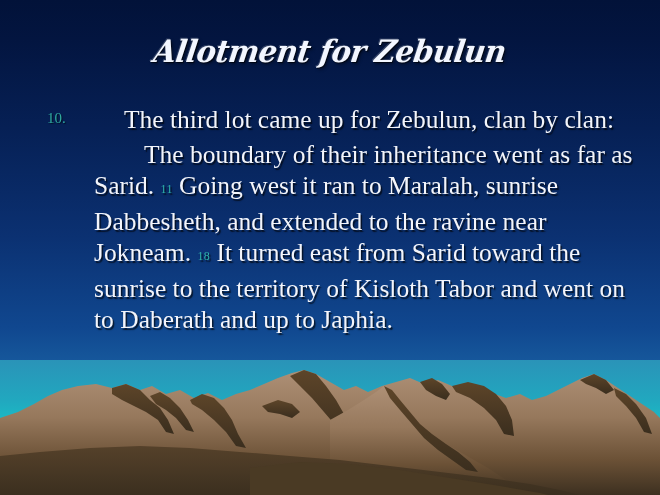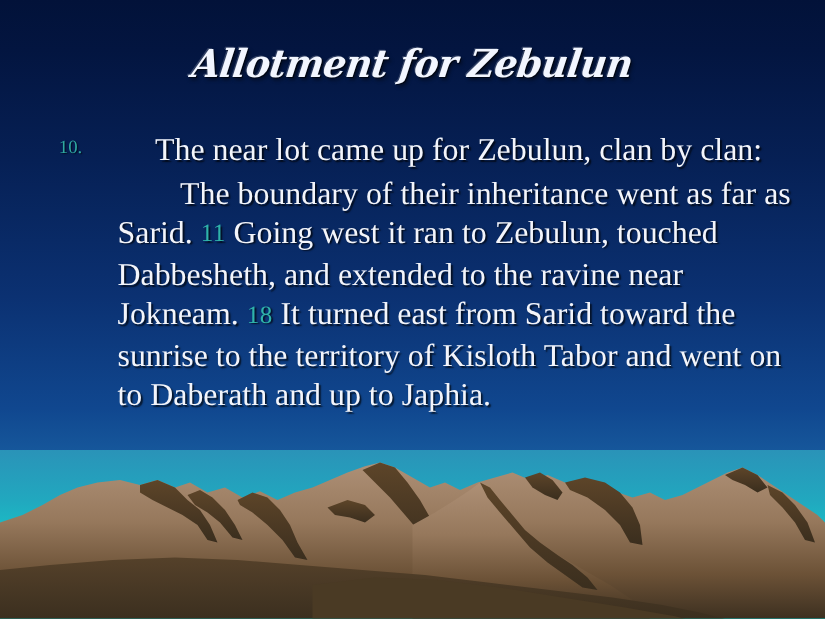--- a/index.html
+++ b/index.html
@@ -91,21 +91,21 @@
     color: #2fa9a0;
     text-indent: 0;
     text-shadow: 1px 1px 1px rgba(0,0,0,0.6);
   }
   #para-2 {
     padding-left: 52px;
     text-indent: 50px;
     margin-top: 3px;
   }
   .verse-num {
-    font-size: 20px;
+    font-size: 12px;
     color: #2fb3aa;
     vertical-align: 1px;
     letter-spacing: 0.3px;
   }
 </style>
 </head>
 <body>
 
 <div id="slide">
 
@@ -178,22 +178,22 @@
     </svg>
   </div>
 
   <div id="title-area">
     <span id="slide-title">Allotment for Zebulun</span>
   </div>
 
   <div id="body-area">
 
     <p class="para" id="para-1">
-      <span id="verse-10">10.</span><span>The near lot came up for Zebulun, clan by clan:</span>
+      <span id="verse-10">10.</span><span>The third lot came up for Zebulun, clan by clan:</span>
     </p>
 
     <p class="para" id="para-2">
-      <span>The boundary of their inheritance went as far as Sarid. </span><span class="verse-num">11</span><span> Going west it ran to Zebulun, touched Dabbesheth, and extended to the ravine near Jokneam. </span><span class="verse-num">18</span><span> It turned east from Sarid toward the sunrise to the territory of Kisloth Tabor and went on to Daberath and up to Japhia.</span>
+      <span>The boundary of their inheritance went as far as Sarid. </span><span class="verse-num">11</span><span> Going west it ran to Maralah, sunrise Dabbesheth, and extended to the ravine near Jokneam. </span><span class="verse-num">18</span><span> It turned east from Sarid toward the sunrise to the territory of Kisloth Tabor and went on to Daberath and up to Japhia.</span>
     </p>
 
   </div>
 
 </div>
 
 </body></html>

